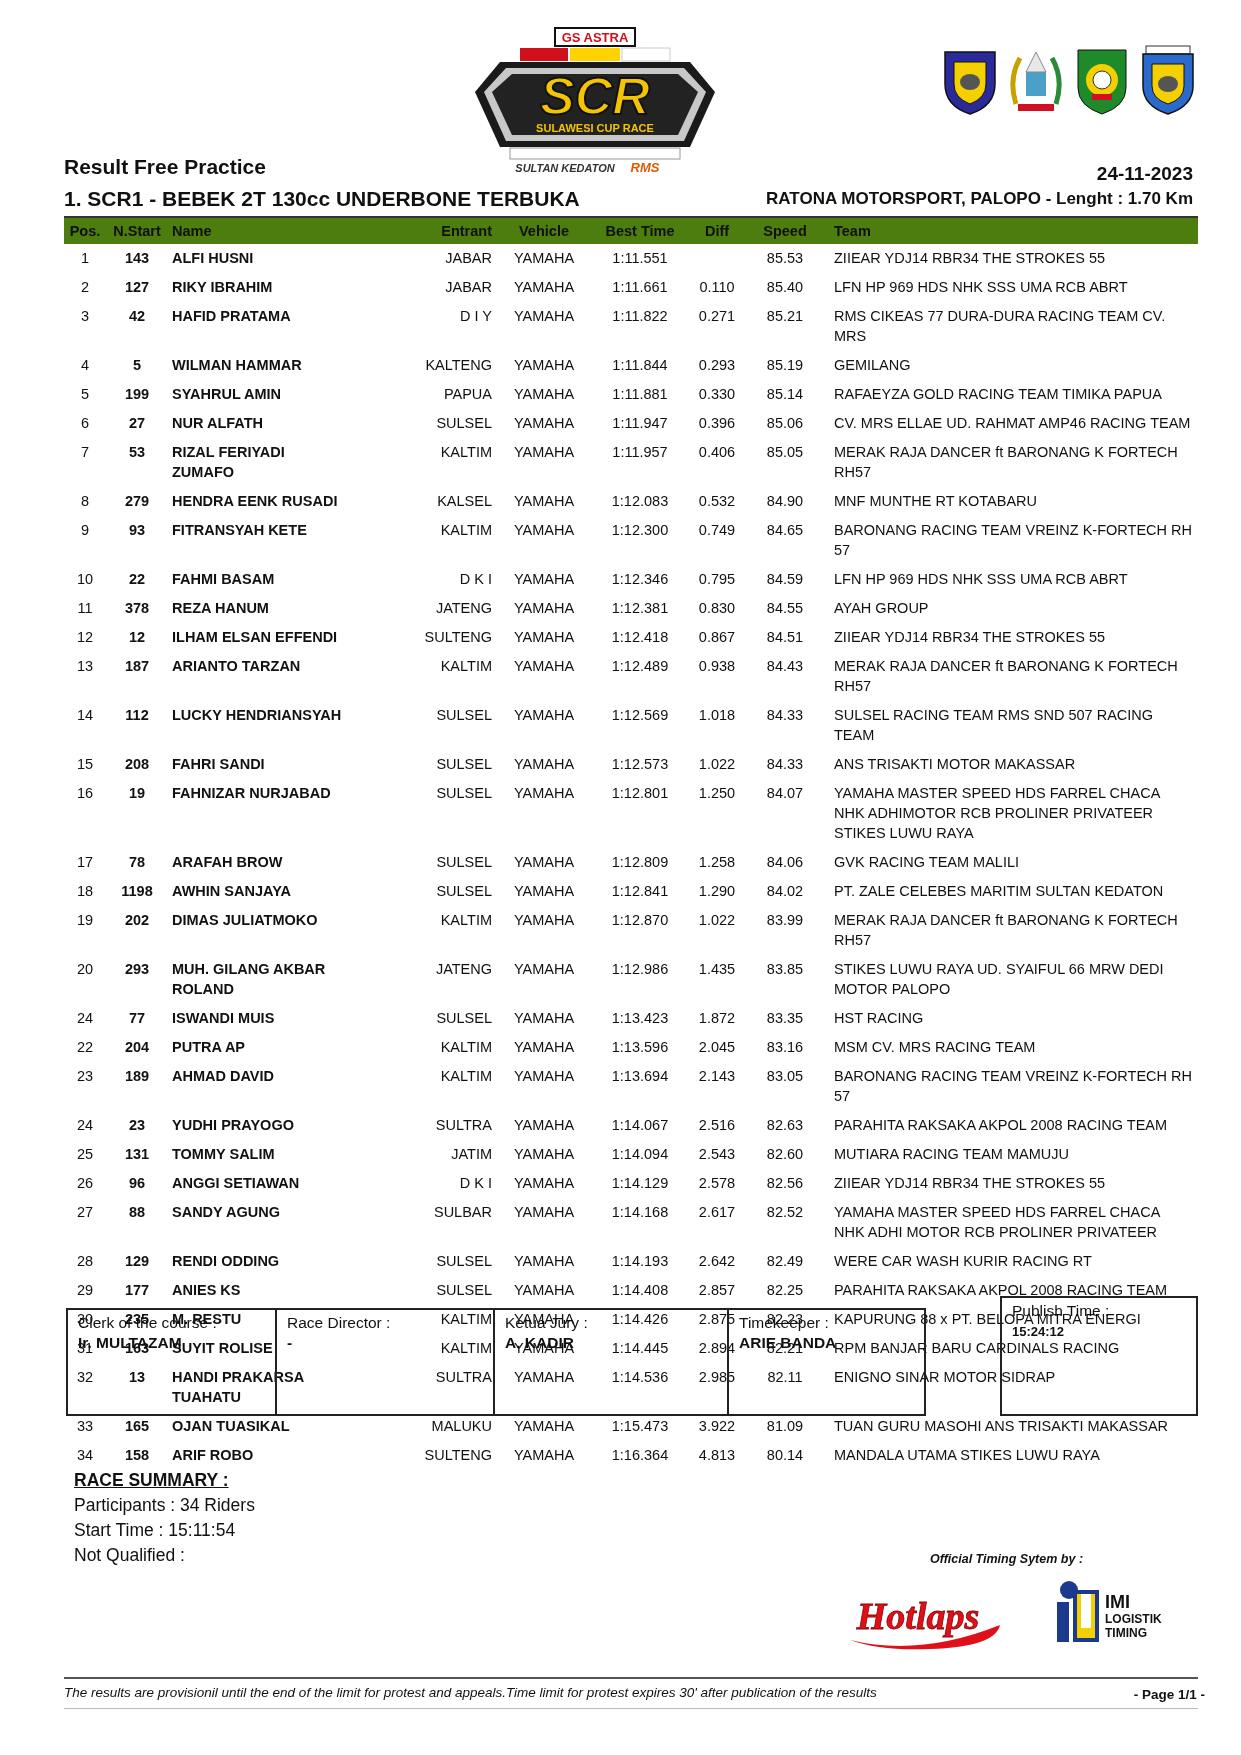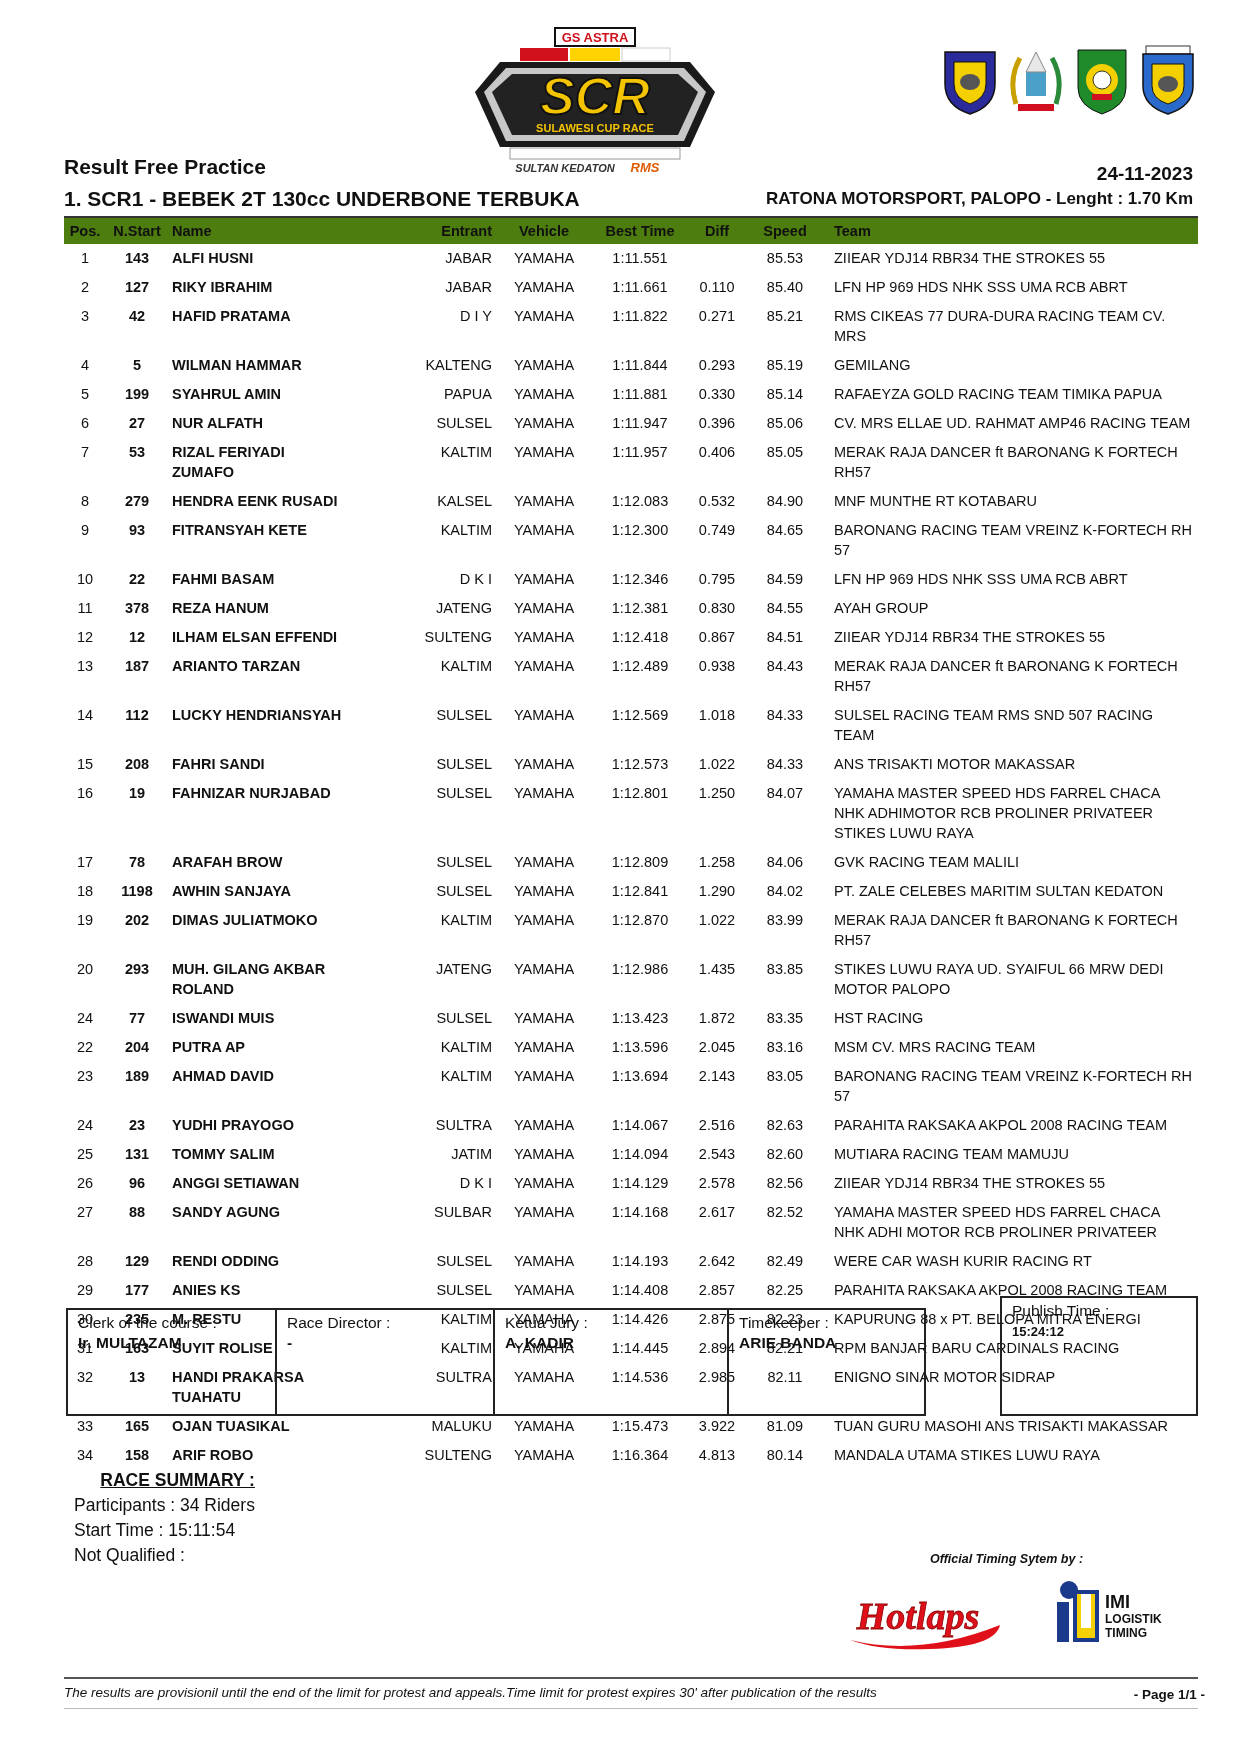--- a/index.html
+++ b/index.html
@@ -40,21 +40,21 @@
   .officials { position: absolute; left: 66px; top: 1296px; display: flex; }
   .off-box { border: 2px solid #222; height: 108px; padding: 4px 10px; font-size: 15.5px; margin-top: 12px; }
   .off-box + .off-box { border-left: none; }
   .off-box .lbl { display: block; }
   .off-box .val { display: block; font-weight: bold; margin-top: 2px; }
   .publish { position: absolute; left: 1000px; top: 1296px; width: 198px; height: 120px; border: 2px solid #222; padding: 4px 10px; font-size: 15.5px; }
   .publish .val { display: block; font-weight: bold; font-size: 13px; margin-top: 4px; }
 
   
   .summary { position: absolute; left: 74px; top: 1468px; font-size: 17.5px; line-height: 25px; }
-  .summary .hdr { font-weight: bold; text-decoration: underline; display: block; text-align: right; }
+  .summary .hdr { font-weight: bold; text-decoration: underline; display: block; }
   .summary .line { display: block; }
 
   .timing-by { position: absolute; left: 930px; top: 1552px; font-size: 12.5px; font-weight: bold; font-style: italic; }
   .hotlaps { position: absolute; left: 830px; top: 1585px; width: 180px; height: 70px; }
   .imi { position: absolute; left: 1055px; top: 1580px; width: 130px; height: 65px; }
 
   
   .footer-rule { position: absolute; left: 64px; top: 1677px; width: 1134px; height: 2px; background: #555; }
   .footer-note { position: absolute; left: 64px; top: 1685px; font-size: 13.5px; font-style: italic; }
   .page-num { position: absolute; right: 36px; top: 1687px; font-size: 13.5px; font-weight: bold; }

